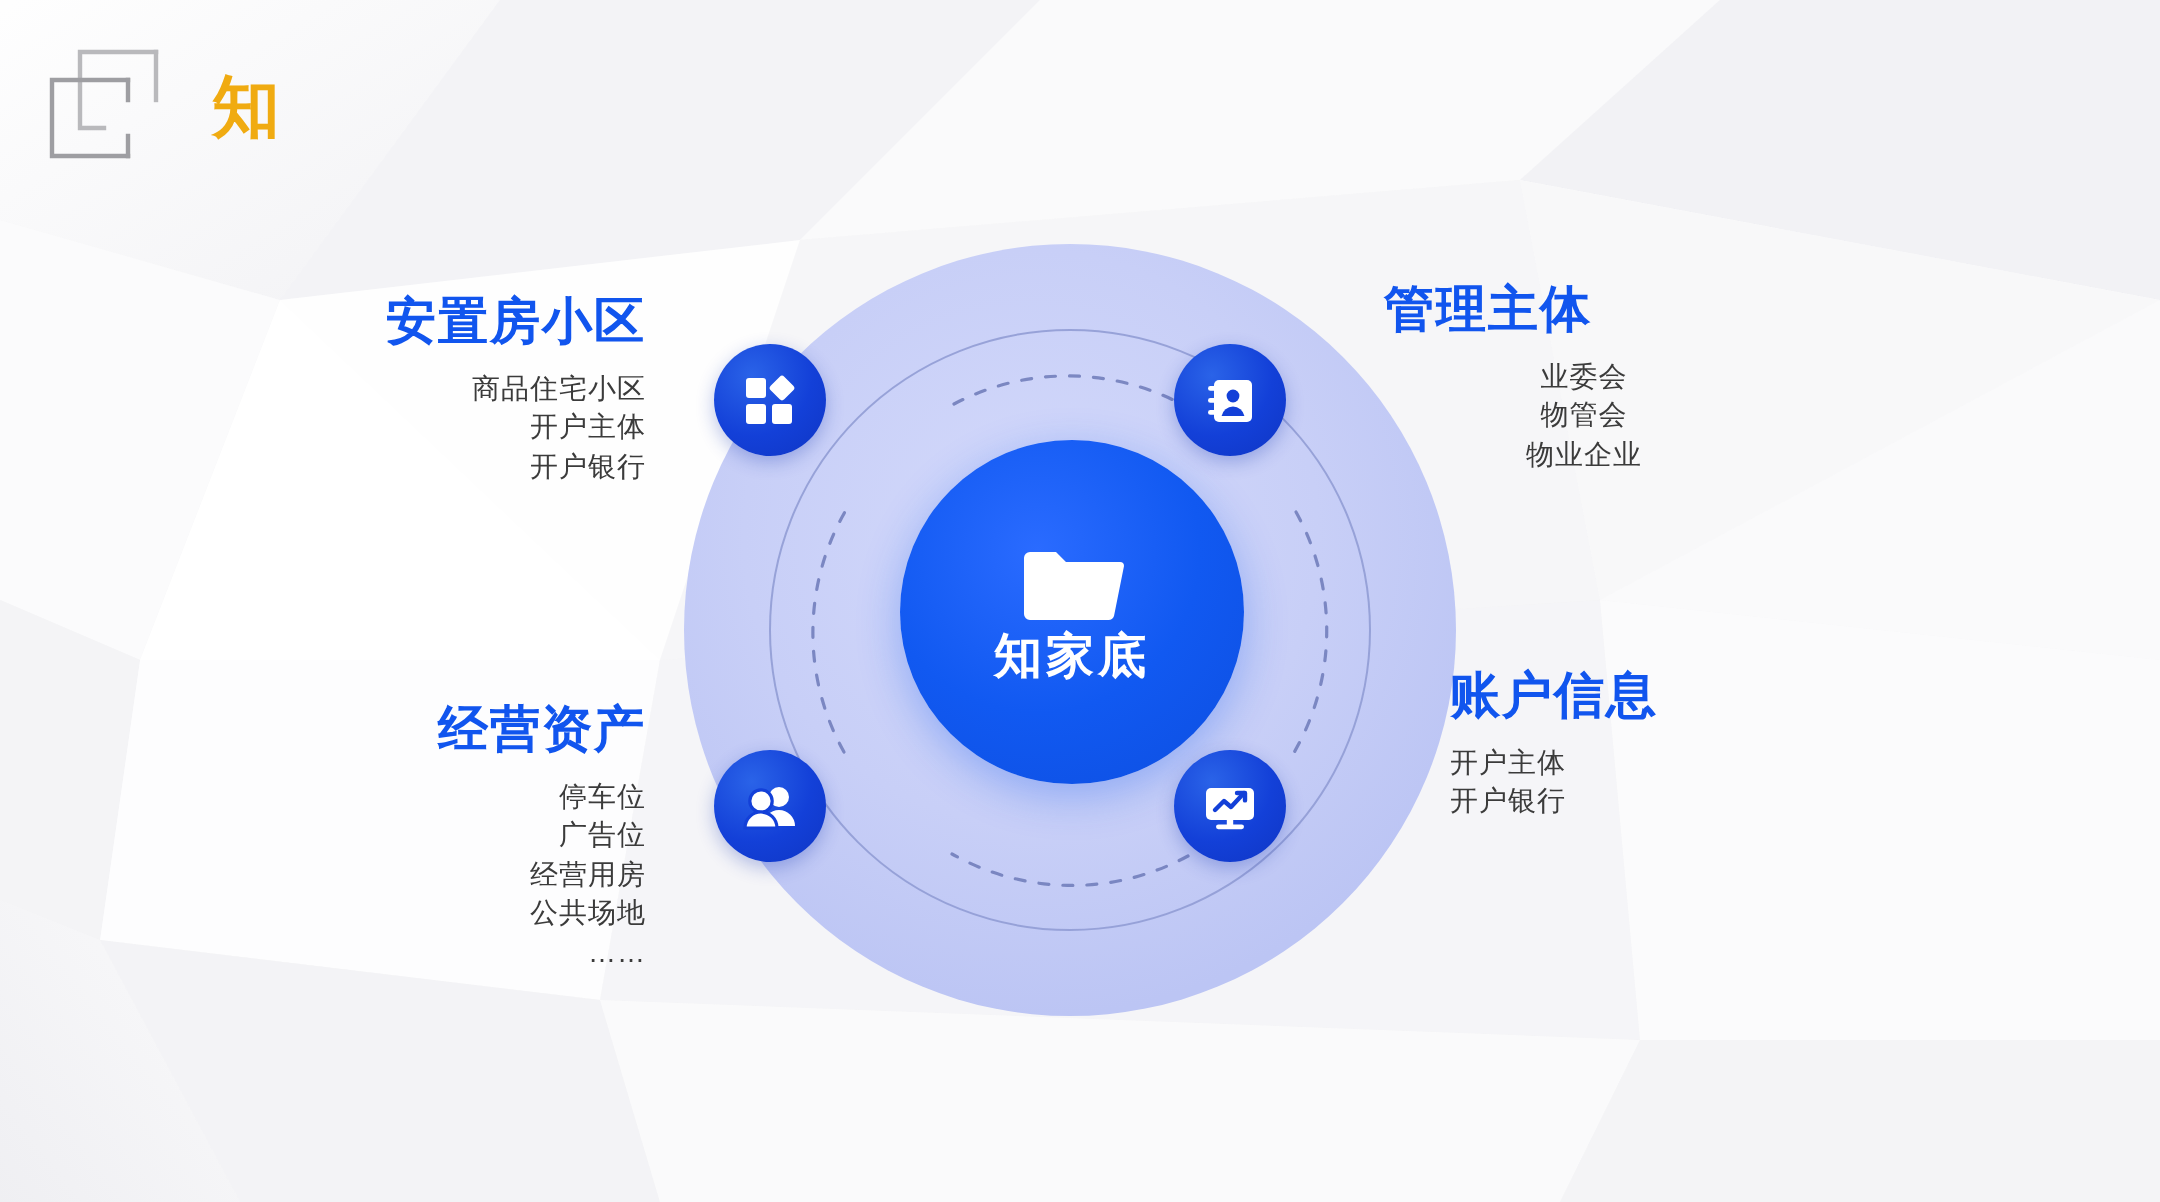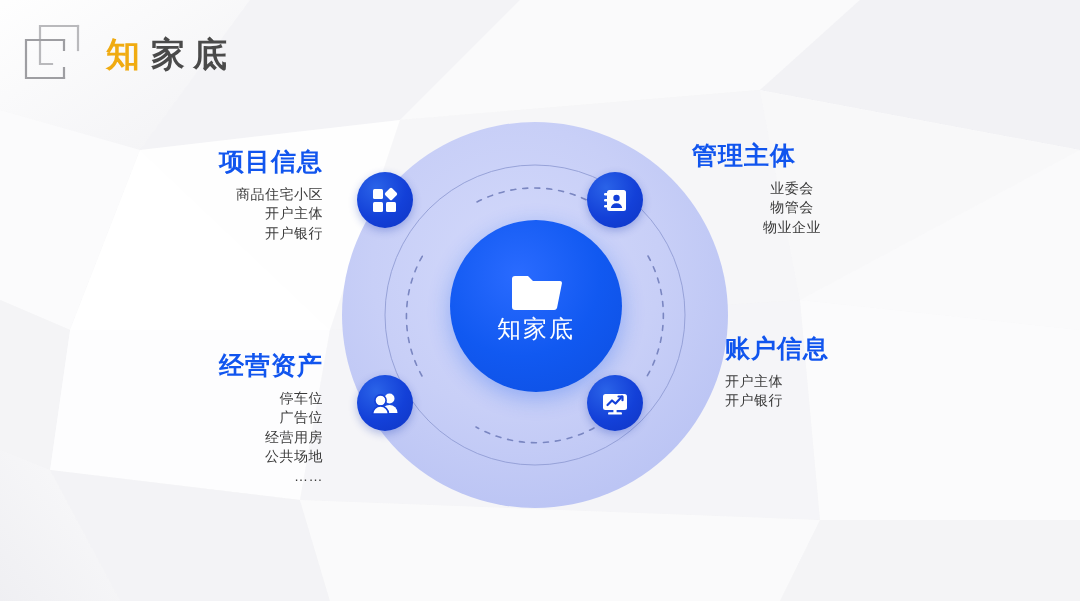--- a/index.html
+++ b/index.html
@@ -105,21 +105,21 @@
     box-shadow: 0 6px 22px rgba(17, 88, 240, 0.32);
     display: flex;
     flex-direction: column;
     align-items: center;
     justify-content: center;
   }
   #core-icon { margin-bottom: 3px; }
   #core-label {
     color: #ffffff;
     font-size: 24px;
-    font-weight: normal;
+    font-weight: bold;
     letter-spacing: 2px;
     line-height: 1;
   }
 
   
   .group { position: absolute; }
   .group-title {
     color: #1155ee;
     font-size: 25px;
     font-weight: bold;
@@ -193,21 +193,20 @@
     <div id="logo-mark">
       <svg width="76" height="76" viewBox="0 0 76 76" aria-hidden="true">
         <path d="M60 10 H22 V48 H34" fill="none" stroke="#b9b9bc" stroke-width="2.2" stroke-linecap="square"></path>
         <path d="M60 10 V34" fill="none" stroke="#b9b9bc" stroke-width="2.2" stroke-linecap="square"></path>
         <path d="M46 24 H8 V62 H46" fill="none" stroke="#9e9ea2" stroke-width="2.2" stroke-linecap="square"></path>
         <path d="M46 24 V34 M46 52 V62" fill="none" stroke="#9e9ea2" stroke-width="2.2" stroke-linecap="square"></path>
       </svg>
     </div>
     <div class="brand-text">
       <span class="brand-zhi">知</span>
-      <span class="brand-rest">家底</span>
     </div>
   </div>
 
   <div id="diagram">
     <svg width="410" height="410" viewBox="0 0 410 410" aria-hidden="true">
       <defs>
         <radialGradient id="halo" cx="45%" cy="38%" r="62%">
           <stop offset="0%" stop-color="#d3d9fb"></stop>
           <stop offset="60%" stop-color="#c8cff7"></stop>
           <stop offset="100%" stop-color="#bcc5f4"></stop>
@@ -279,21 +278,21 @@
           <rect x="12.4" y="19" width="3.2" height="4" fill="#ffffff"></rect>
           <rect x="7" y="22.2" width="14" height="2.4" rx="1.2" fill="#ffffff"></rect>
           <polyline points="6.5,15 11,10.5 14.5,13.5 21,6.5" fill="none" stroke="#1340d8" stroke-width="2.2" stroke-linecap="round" stroke-linejoin="round"></polyline>
           <polyline points="17.5,6.5 21.5,6.5 21.5,10.2" fill="none" stroke="#1340d8" stroke-width="2.2" stroke-linecap="round" stroke-linejoin="round"></polyline>
         </svg>
       </span>
     </div>
   </div>
 
   <div class="group align-right" id="group-project">
-    <div class="group-title">项目信息</div>
+    <div class="group-title">安置房小区</div>
     <ul class="group-items">
       <li>商品住宅小区</li>
       <li>开户主体</li>
       <li>开户银行</li>
     </ul>
   </div>
 
   <div class="group align-center" id="group-manage">
     <div class="group-title align-left">管理主体</div>
     <ul class="group-items">

